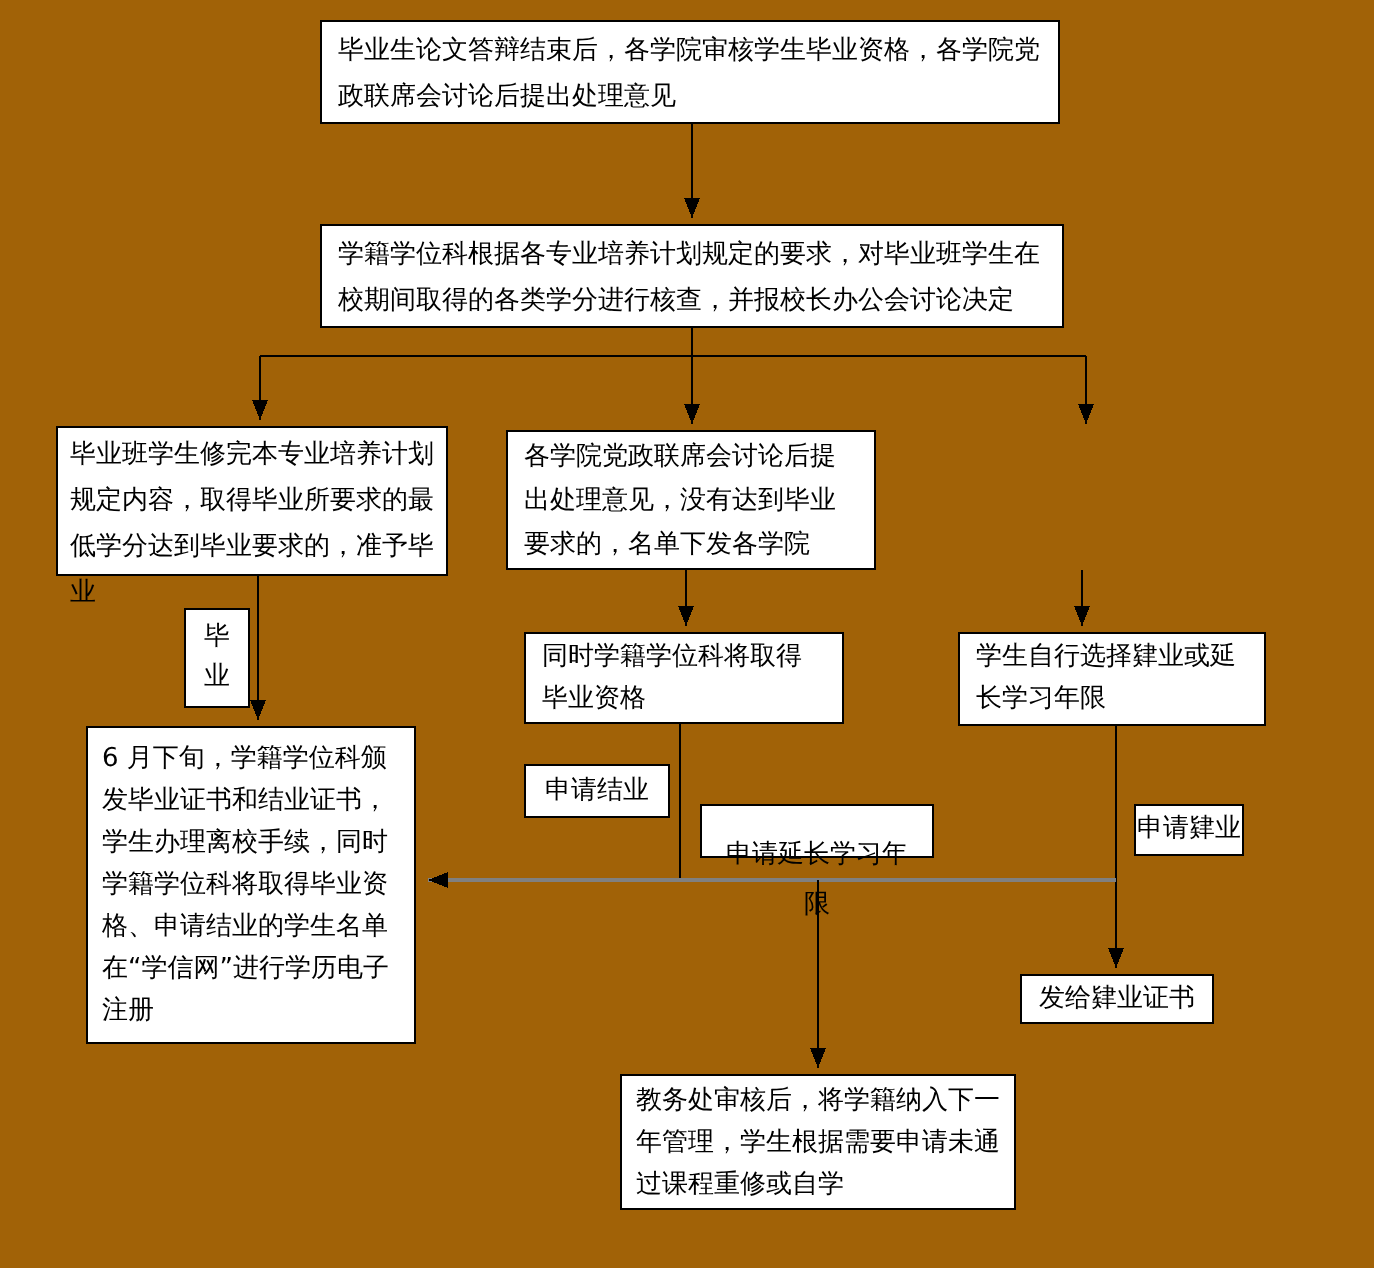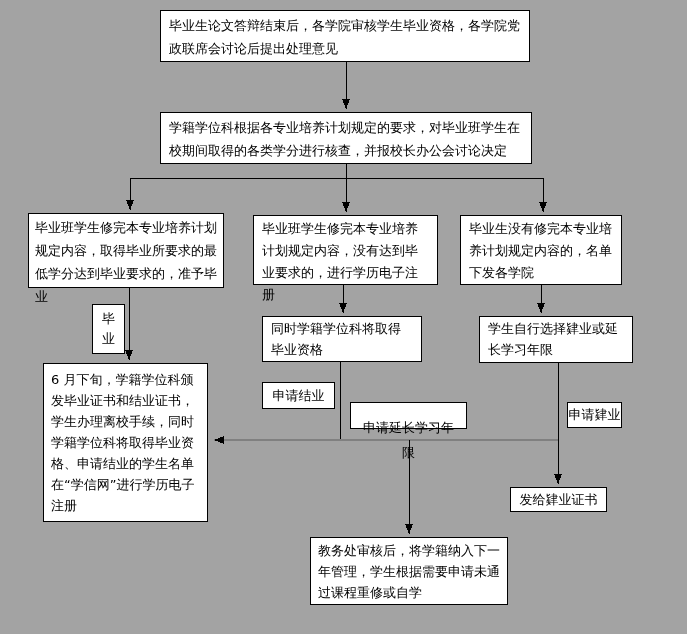--- a/index.html
+++ b/index.html
@@ -4,21 +4,21 @@
 <style>
   html, body {
     margin: 0;
     padding: 0;
     background: #ffffff;
   }
   #canvas {
     position: relative;
     width: 687px;
     height: 634px;
-    background: #a3a3a3;
+    background: #a16207;
     font-family: "DejaVu Sans", sans-serif;
     color: #000000;
     font-size: 13px;
     overflow: hidden;
   }
   #connectors {
     position: absolute;
     left: 0;
     top: 0;
     width: 687px;
@@ -91,23 +91,22 @@
 
     <line x1="409" y1="440" x2="409" y2="534" stroke="#000000" stroke-width="1" marker-end="url(#arrow)"></line>
   </svg>
 
   <div class="node" id="n-defense">毕业生论文答辩结束后，各学院审核学生毕业资格，各学院党政联席会讨论后提出处理意见</div>
 
   <div class="node" id="n-creditcheck">学籍学位科根据各专业培养计划规定的要求，对毕业班学生在校期间取得的各类学分进行核查，并报校长办公会讨论决定</div>
 
   <div class="node" id="n-qualified">毕业班学生修完本专业培养计划规定内容，取得毕业所要求的最低学分达到毕业要求的，准予毕业</div>
 
-  <div class="node" id="n-notmet">毕业班学生修完本专业培养计划规定内容，没有达到毕业要求的，进行学历电子注册</div>
+  <div class="node" id="n-notmet">各学院党政联席会讨论后提出处理意见，没有达到毕业要求的，名单下发各学院</div>
 
-  <div class="node" id="n-notcompleted">毕业生没有修完本专业培养计划规定内容的，名单下发各学院</div>
 
   <div class="node" id="n-graduate">
     <span class="vtext">毕业</span>
   </div>
 
   <div class="node" id="n-certificate">6 月下旬，学籍学位科颁发毕业证书和结业证书，学生办理离校手续，同时学籍学位科将取得毕业资格、申请结业的学生名单在“学信网”进行学历电子注册</div>
 
   <div class="node" id="n-choosejieye">同时学籍学位科将取得毕业资格</div>
 
   <div class="node" id="n-chooseyiye">学生自行选择肄业或延长学习年限</div>

